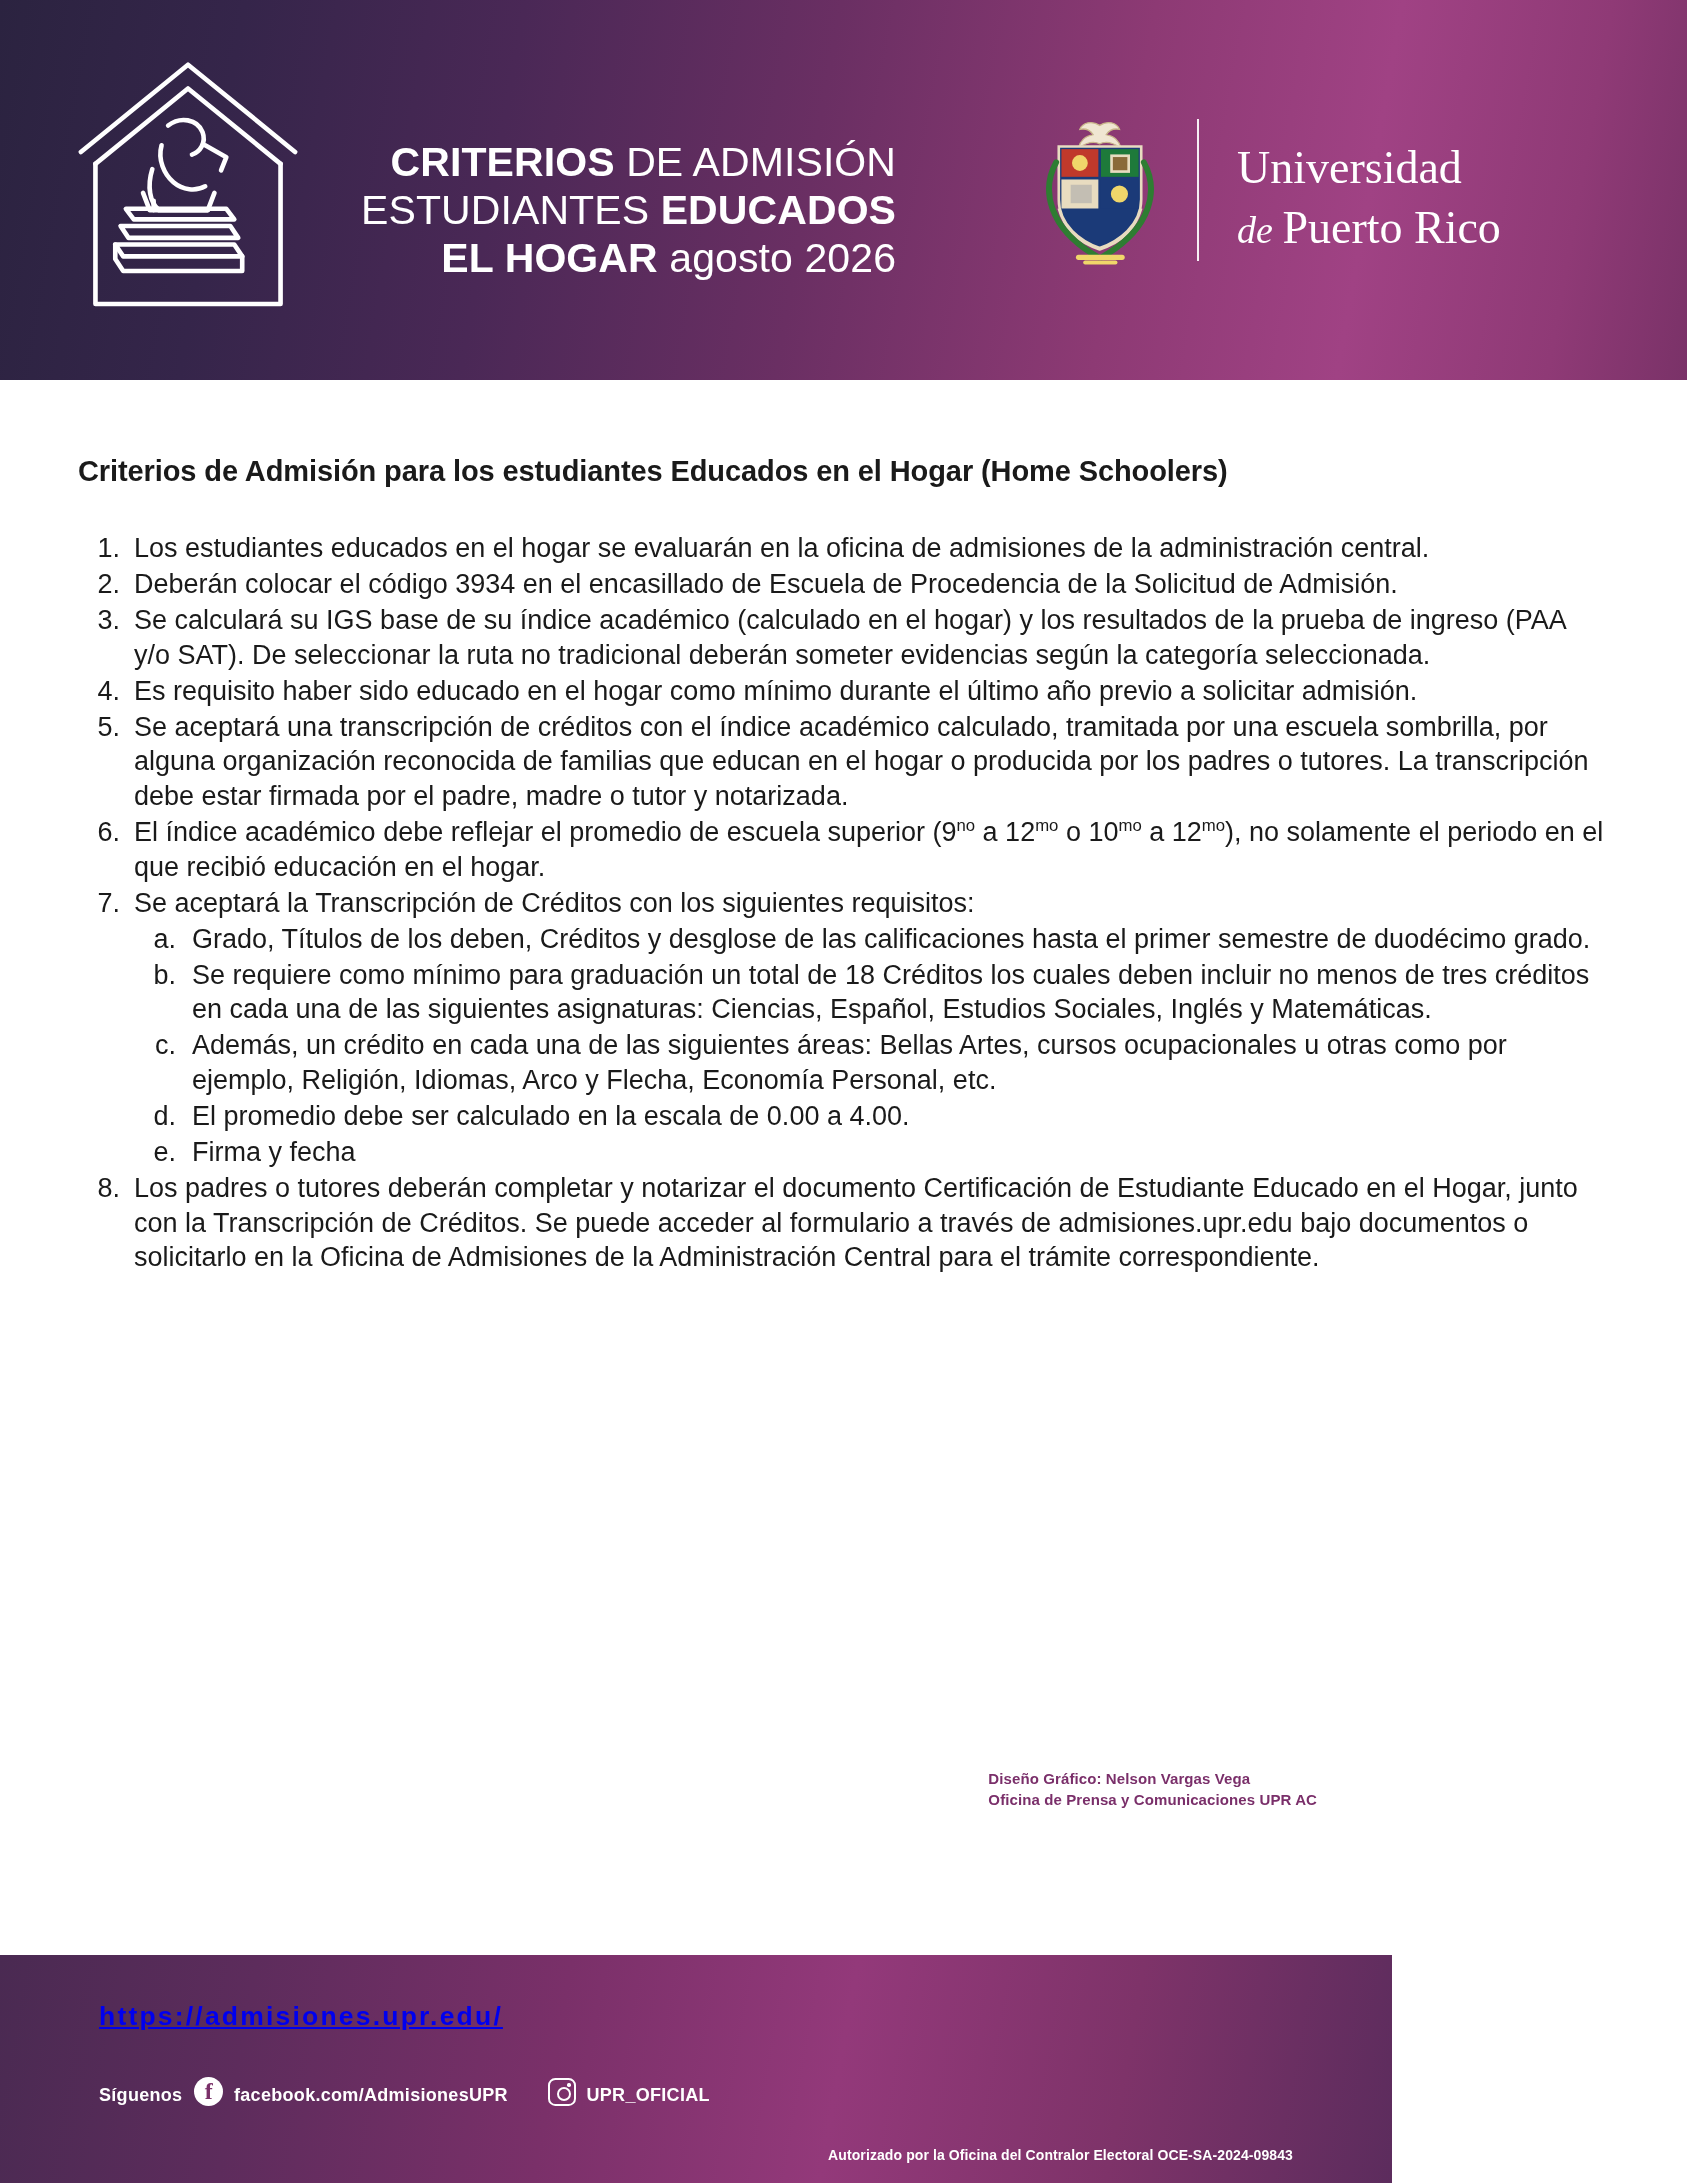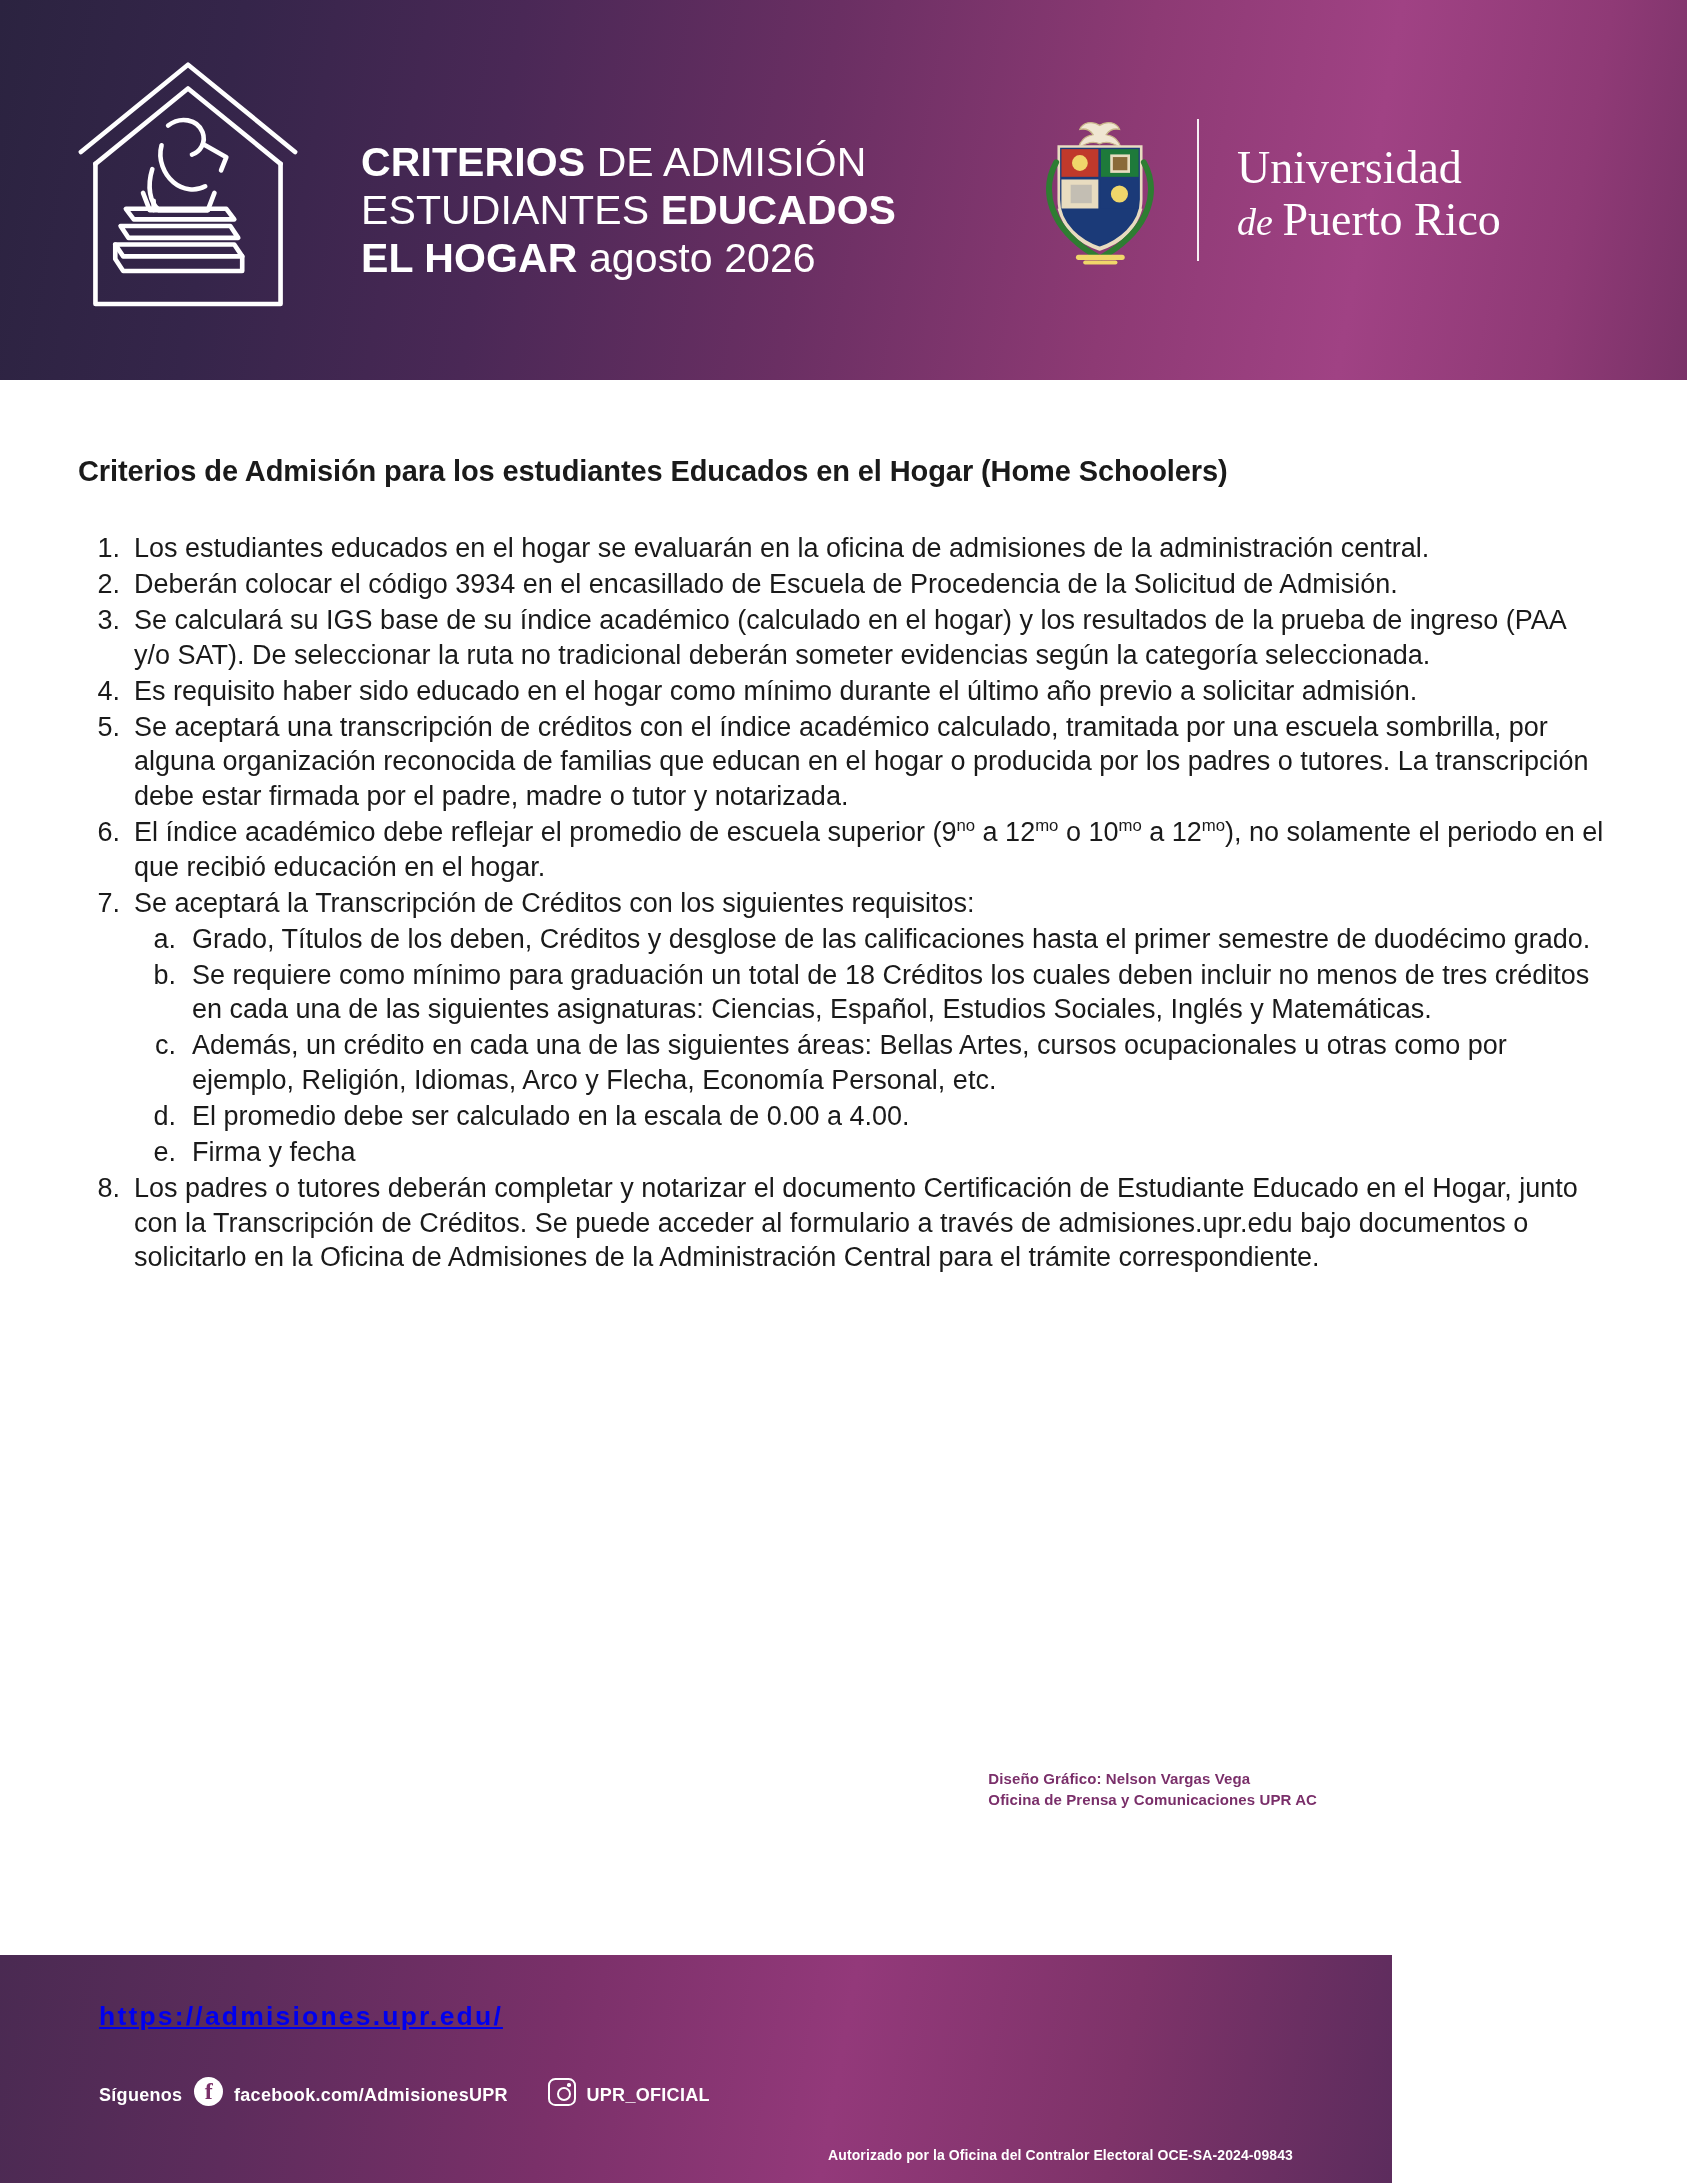--- a/index.html
+++ b/index.html
@@ -49,20 +49,21 @@
     position: absolute;
     left: 361px;
     top: 139px;
     color: #ffffff;
     line-height: 1.17;
     letter-spacing: 0.1px;
   }
   .header-title .line {
     font-size: 41px;
     white-space: nowrap;
+    text-align: right;
   }
   .header-title .b { font-weight: 700; }
   .header-title .n { font-weight: 400; }
 
   .seal {
     position: absolute;
     left: 1039px;
     top: 116px;
     width: 122px;
     height: 152px;
@@ -78,21 +79,21 @@
   }
   .univ-name {
     position: absolute;
     left: 1237px;
     top: 142px;
     color: #ffffff;
     font-family: "Liberation Serif", serif;
     line-height: 1.12;
   }
   .univ-name .u1 { font-size: 46px; display: block; }
-  .univ-name .u2 { font-size: 46px; display: block; }
+  .univ-name .u2 { font-size: 46px; display: block; margin-top: 8px; }
   .univ-name .u2 .it { font-style: italic; font-size: 38px; }
 
   
   .content {
     position: absolute;
     top: 380px;
     left: 0;
     width: 1395px;
     height: 1575px;
     background: #ffffff;

